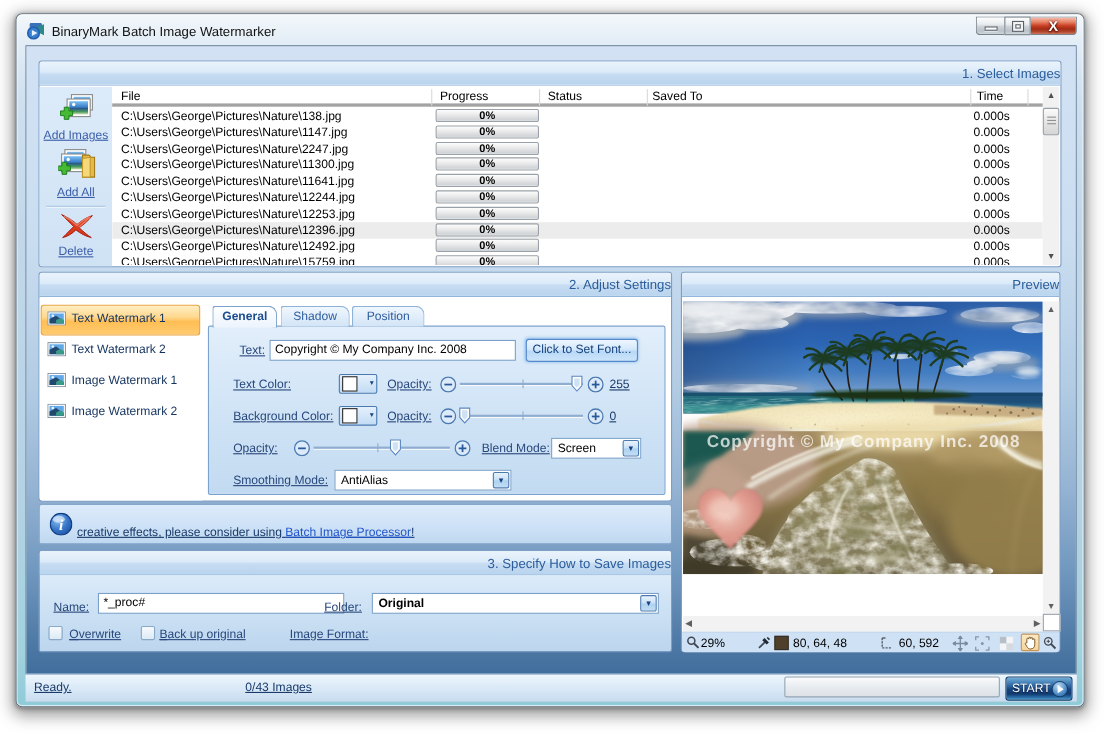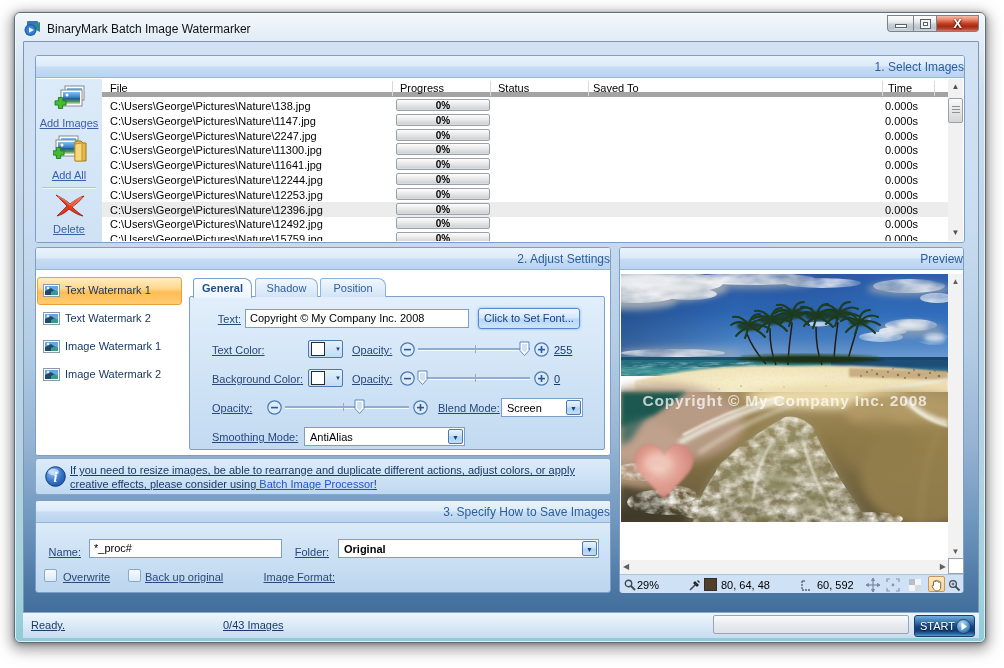--- a/index.html
+++ b/index.html
@@ -125,21 +125,21 @@
       <div class="lbl" style="left:0;top:90px;width:66px;text-align:center;color:#3b5ea9;">Add All</div>
       <div style="position:absolute;left:6px;top:108px;width:54px;height:1px;background:#aac6e2;box-shadow:0 1px 0 #eef5fc;"></div>
       <div style="position:absolute;left:17px;top:112px;width:34px;height:28px;"><svg width="34" height="28" viewBox="0 0 34 28">
         <path d="M3 4 C9 7 14 10 17 13 C22 9 27 6 31 5 C27 10 22 14 19 16 C23 20 27 23 30 25 C25 24 20 21 16 18 C12 22 8 24 4 25 C8 21 11 18 14 15 C10 11 6 7 3 4 Z" fill="#d93a20" stroke="#a01808" stroke-width="0.8"></path>
         <path d="M5 5.5 C10 8 14 11 17 14 C21 10.5 26 7 29 6 C25 10 21 13.5 18.5 15.5" fill="none" stroke="#f08a70" stroke-width="1.2" opacity="0.8"></path>
             </svg></div>
       <div class="lbl" style="left:0;top:144px;width:66px;text-align:center;color:#3b5ea9;">Delete</div>
     </div>
 
     <div style="position:absolute; left:66px; top:23px; right:16px; height:18px; background:#fff;
-       border-bottom:5px solid #a3a3a3;">
+       border-bottom:3px solid #a3a3a3;">
       <div class="blk" style="left:8px;top:3px;">File</div>
       <div class="blk" style="left:298px;top:3px;">Progress</div>
       <div class="blk" style="left:396px;top:3px;">Status</div>
       <div class="blk" style="left:491px;top:3px;">Saved To</div>
       <div class="blk" style="left:786px;top:3px;">Time</div>
       <div style="position:absolute;left:290px;top:2px;width:1px;height:15px;background:#d9d9d9;"></div>
       <div style="position:absolute;left:388px;top:2px;width:1px;height:15px;background:#d9d9d9;"></div>
       <div style="position:absolute;left:486px;top:2px;width:1px;height:15px;background:#d9d9d9;"></div>
       <div style="position:absolute;left:780px;top:2px;width:1px;height:15px;background:#d9d9d9;"></div>
       <div style="position:absolute;left:832px;top:2px;width:1px;height:15px;background:#d9d9d9;"></div>
@@ -367,28 +367,27 @@
               <radialGradient id="ibg" cx=".35" cy=".3" r=".9">
         <stop offset="0" stop-color="#8ec0f4"></stop>
                 <stop offset=".5" stop-color="#3a78c8"></stop>
                 <stop offset="1" stop-color="#12459a"></stop>
       </radialGradient>
             </defs>
       <circle cx="10.5" cy="10.5" r="9.8" fill="url(#ibg)" stroke="#123c80" stroke-width="1"></circle>
       <ellipse cx="8.5" cy="6" rx="5.5" ry="3.2" fill="rgba(255,255,255,.55)"></ellipse>
       <text x="10.5" y="16" text-anchor="middle" font-family="Liberation Serif, serif" font-style="italic" font-weight="bold" font-size="14" fill="#fff">i</text>
           </svg></div>
-    <div class="lbl" style="left:34px;top:5px;color:#1a3a6a;">If you need to resize images, be able to rearrange and duplicate different actions, adjust colors, or apply</div>
     <div class="lbl" style="left:34px;top:19px;color:#1a3a6a;">creative effects, please consider using <span style="color:#2255cc;text-decoration:underline;">Batch Image Processor</span>!</div>
   </div>
 
   <div class="sect" style="left:20px; top:487px; width:576px; height:93px; background:linear-gradient(180deg,#e8f2fc 0%,#d4e6f7 40%,#bcd6ee 100%);">
     <div class="shead">3. Specify How to Save Images</div>
     <div class="lbl" style="left:11px;top:45px;width:34px;text-align:right;">Name:</div>
-    <div class="inputbox" style="left:53px;top:38px;width:193px;height:19px;">*_proc#</div>
+    <div class="inputbox" style="left:53px;top:38px;width:224px;height:19px;">*_proc#</div>
     <div class="lbl" style="left:250px;top:45px;width:43px;text-align:right;">Folder:</div>
     <div class="combo" style="left:302px;top:38px;width:261px;height:19px;font-weight:bold;">Original<span class="cbtn">▼</span></div>
     <div class="chk" style="left:8px;top:68px;"></div>
     <div class="lbl" style="left:27px;top:70px;"><u>O</u>verwrite</div>
     <div class="chk" style="left:92px;top:68px;"></div>
     <div class="lbl" style="left:109px;top:70px;"><u>B</u>ack up original</div>
     <div class="lbl" style="left:223px;top:70px;width:76px;text-align:right;">Image Format:</div>
   </div>
 
   <div class="sect" style="left:604px; top:234px; width:345px; height:346px;">

